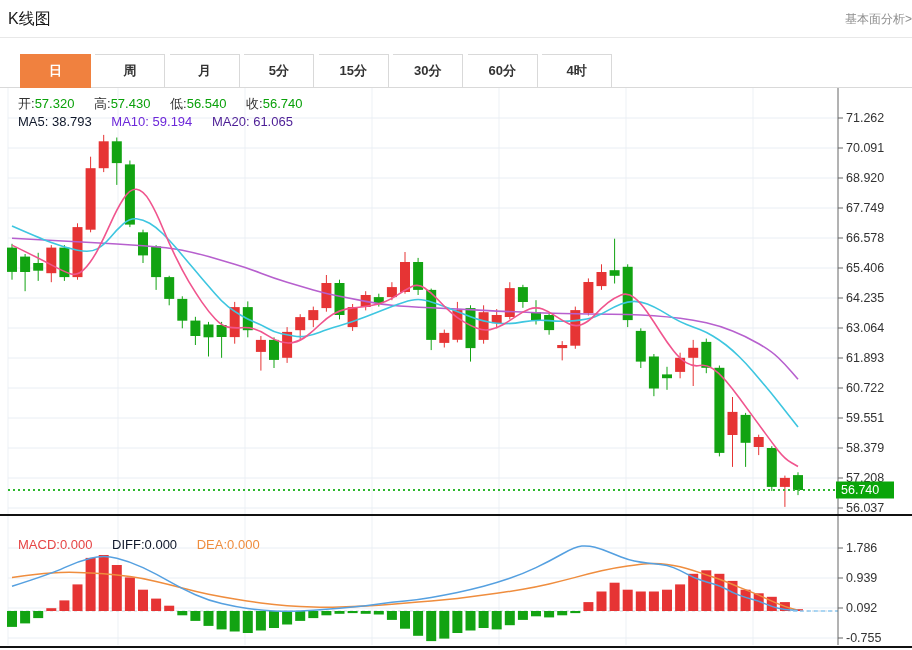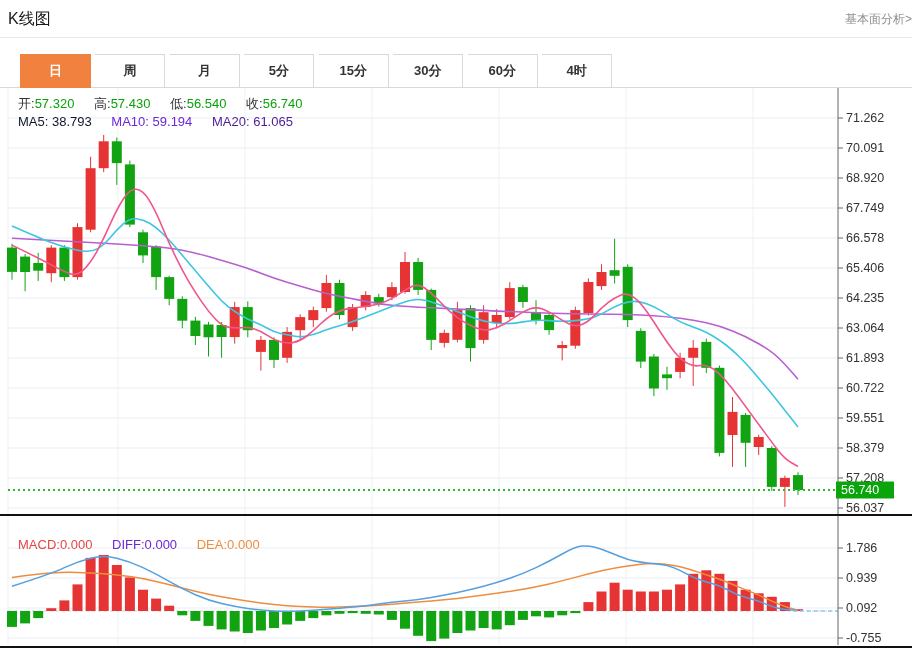--- a/index.html
+++ b/index.html
@@ -15,21 +15,21 @@
   svg{display:block;}
   .ax{font:12.5px "Liberation Sans",sans-serif;fill:#333;}
   .overlay{position:absolute;left:18px;font-size:13px;white-space:nowrap;pointer-events:none;}
   .quote-row{top:7px;}
   .ma-row{top:26px;}
   .macd-row{top:449px;}
   .lbl{color:#333;}
   .grn{color:#0aa10a;}
   .pair{margin-right:16px;}
   .ma5c{color:#0f172a;} .ma10c{color:#6d28d9;} .ma20c{color:#4c1d95;}
-  .macdc{color:#e64545;} .diffc{color:#6d28d9;} .deac{color:#ef8d3e;margin-top:19px;}
+  .macdc{color:#e64545;} .diffc{color:#0f172a;} .deac{color:#ef8d3e;margin-top:19px;}
 </style>
 </head>
 <body>
 
 <div class="topbar">
   <span class="page-title">K线图</span>
   <a class="fund-link">基本面分析&gt;</a>
 </div>
 
 <div class="tabbar">

